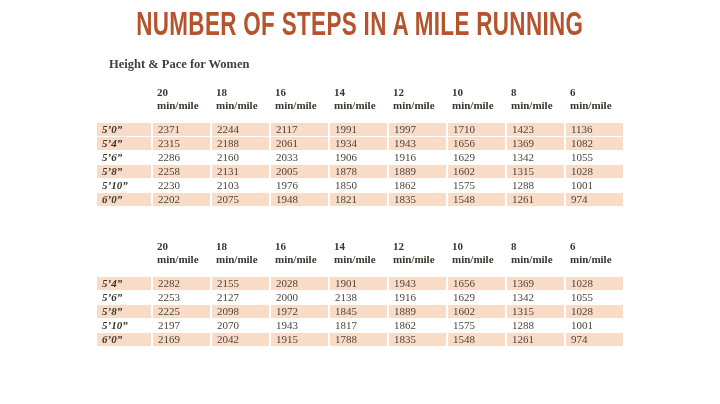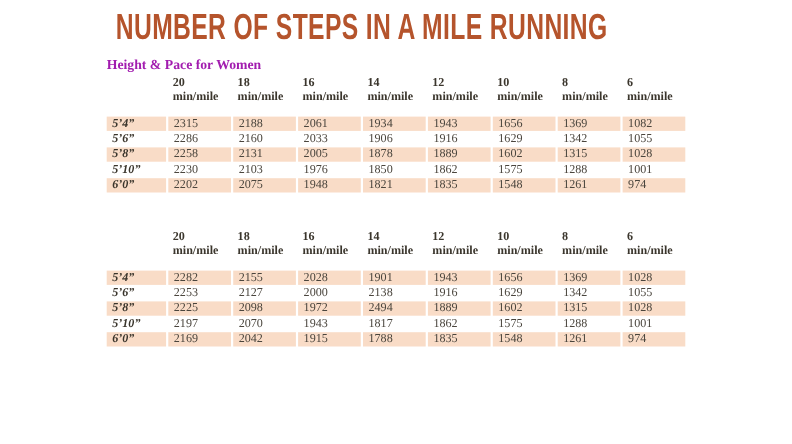--- a/index.html
+++ b/index.html
@@ -12,20 +12,21 @@
     height: 404px;
     overflow: hidden;
     font-family: "Liberation Serif", serif;
   }
   .page {
     position: relative;
     width: 720px;
     height: 404px;
   }
   .title-wrap {
+    text-align: center;
     margin: 5px 0 0 0;
   }
   .title-inner {
     display: inline-block;
     font-family: "Liberation Sans", sans-serif;
     font-weight: 700;
     font-size: 33px;
     line-height: 38px;
     color: #b5542c;
     white-space: nowrap;
@@ -37,22 +38,22 @@
     margin-left: 95px;
     width: 530px;
   }
   .section-women { margin-top: 9px; }
   .section-men   { margin-top: 32px; }
   .section-heading {
     font-family: "Liberation Serif", serif;
     font-size: 12.5px;
     line-height: 14px;
     font-weight: bold;
-    color: #a21caf;
-    margin: 2px;
+    color: #404040;
+    margin: 14px;
   }
   table.steps-table {
     margin-top: 2px;
     width: 530px;
     table-layout: fixed;
     border-collapse: separate;
     border-spacing: 2px 1px;
     font-size: 11px;
     color: #4a453d;
   }
@@ -125,20 +126,31 @@
               <div>8</div>
               <div>min/mile</div>
             </td>
             <td>
               <div>6</div>
               <div>min/mile</div>
             </td>
           </tr>
         </thead>
         <tbody>
+          <tr class="stripe">
+            <td class="label">5’0”</td>
+            <td>2371</td>
+            <td>2244</td>
+            <td>2117</td>
+            <td>1991</td>
+            <td>1997</td>
+            <td>1710</td>
+            <td>1423</td>
+            <td>1136</td>
+          </tr>
           <tr class="stripe">
             <td class="label">5’4”</td>
             <td>2315</td>
             <td>2188</td>
             <td>2061</td>
             <td>1934</td>
             <td>1943</td>
             <td>1656</td>
             <td>1369</td>
             <td>1082</td>
@@ -255,21 +267,21 @@
             <td>1916</td>
             <td>1629</td>
             <td>1342</td>
             <td>1055</td>
           </tr>
           <tr class="stripe">
             <td class="label">5’8”</td>
             <td>2225</td>
             <td>2098</td>
             <td>1972</td>
-            <td>2494</td>
+            <td>1845</td>
             <td>1889</td>
             <td>1602</td>
             <td>1315</td>
             <td>1028</td>
           </tr>
           <tr>
             <td class="label">5’10”</td>
             <td>2197</td>
             <td>2070</td>
             <td>1943</td>

